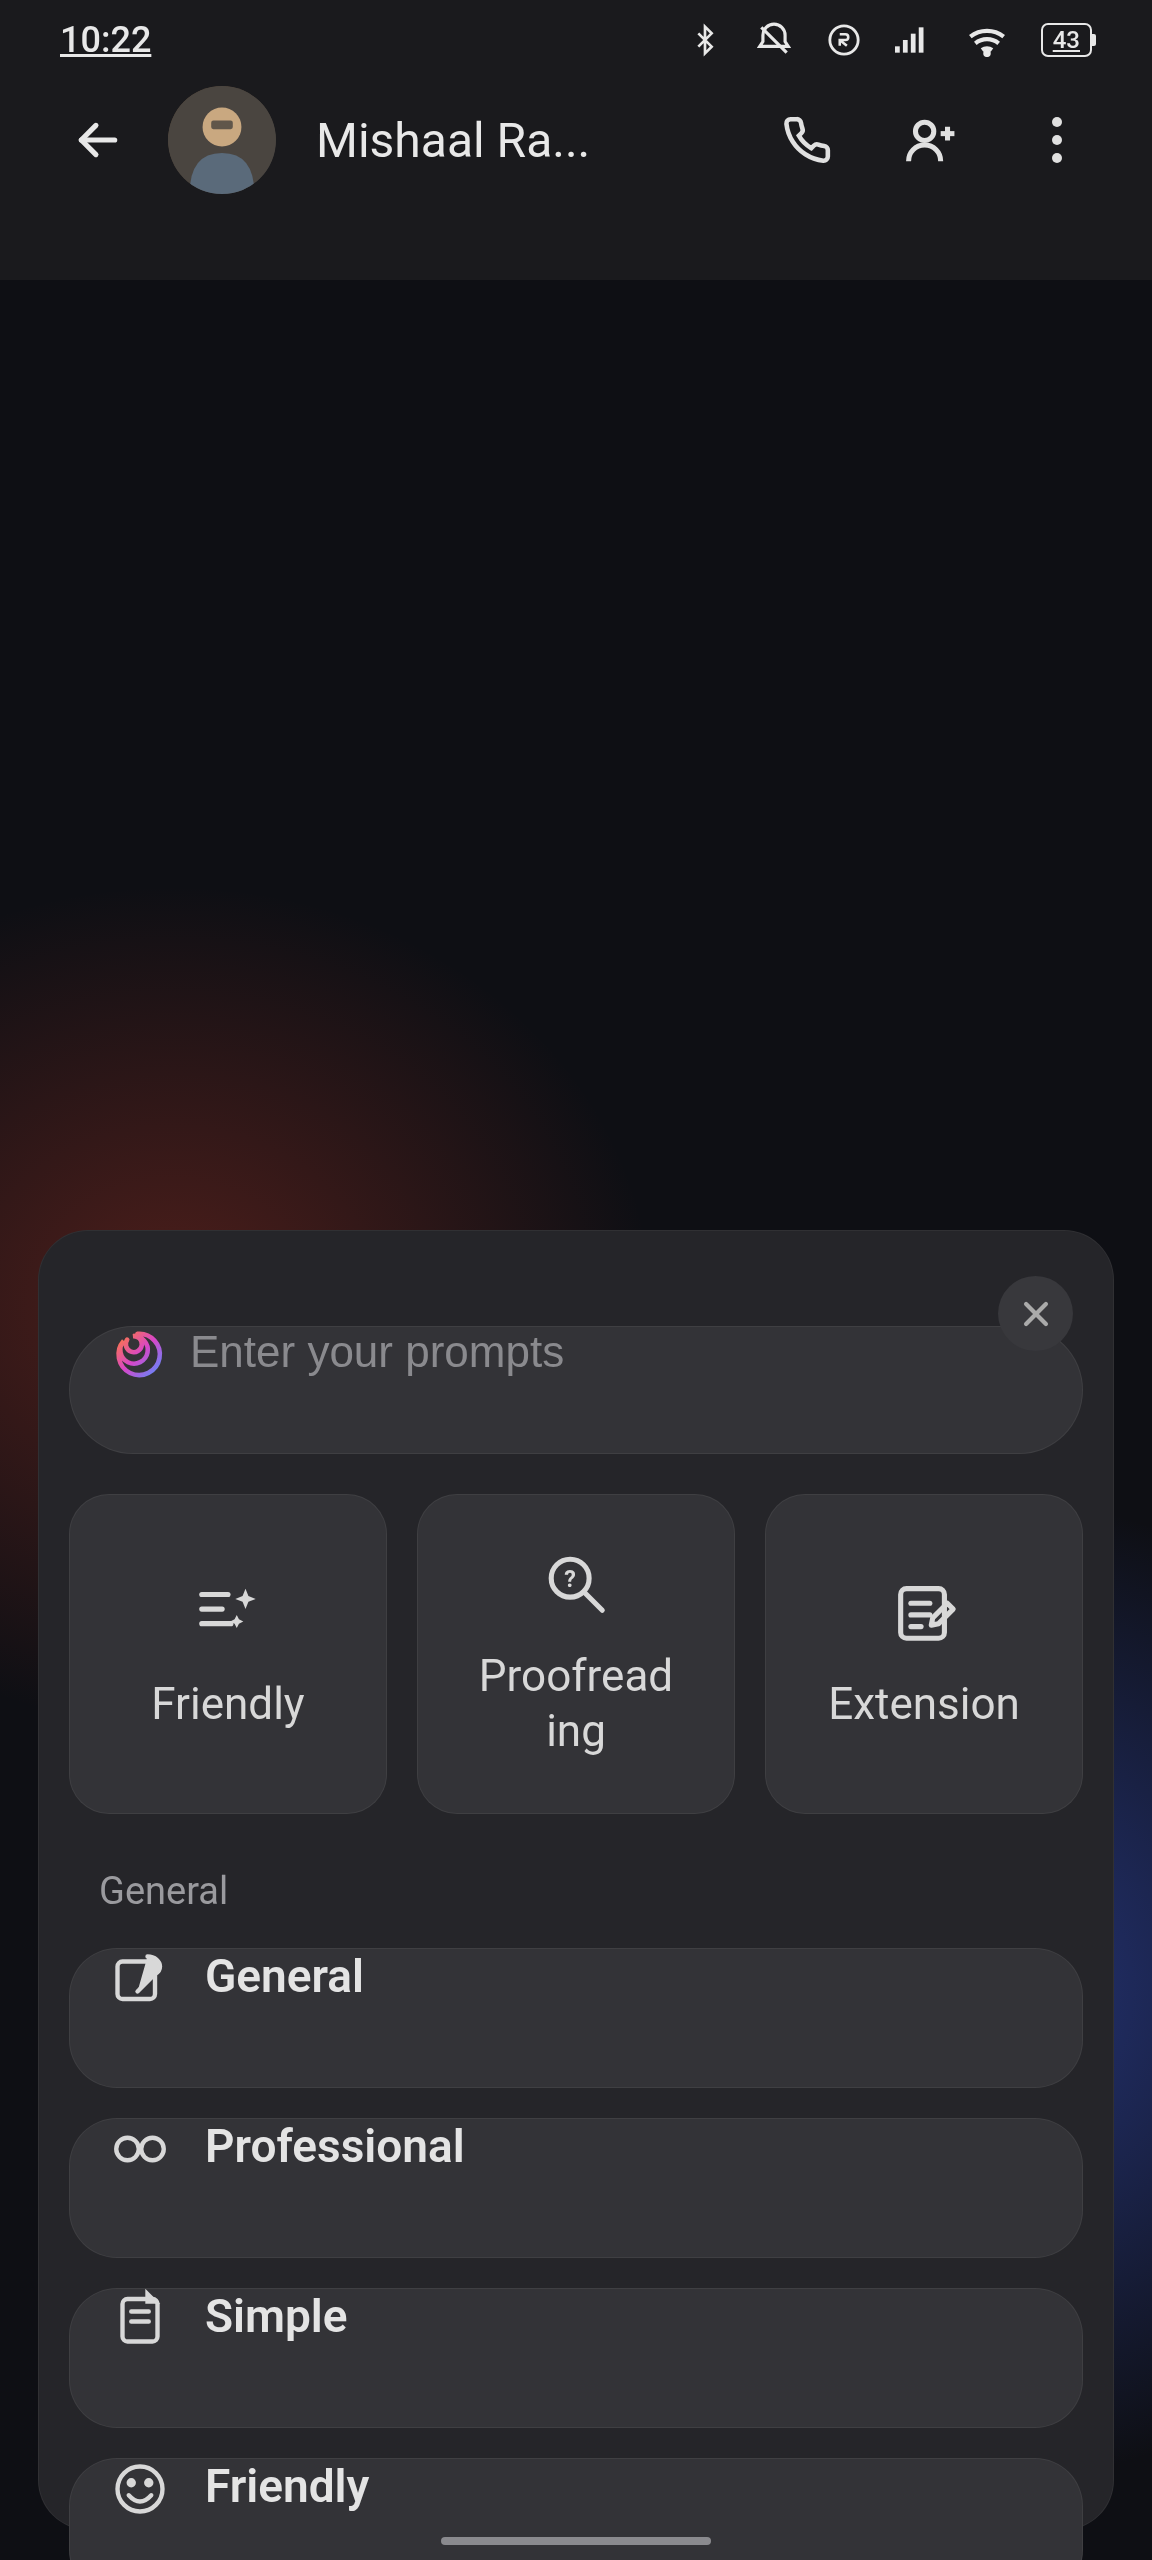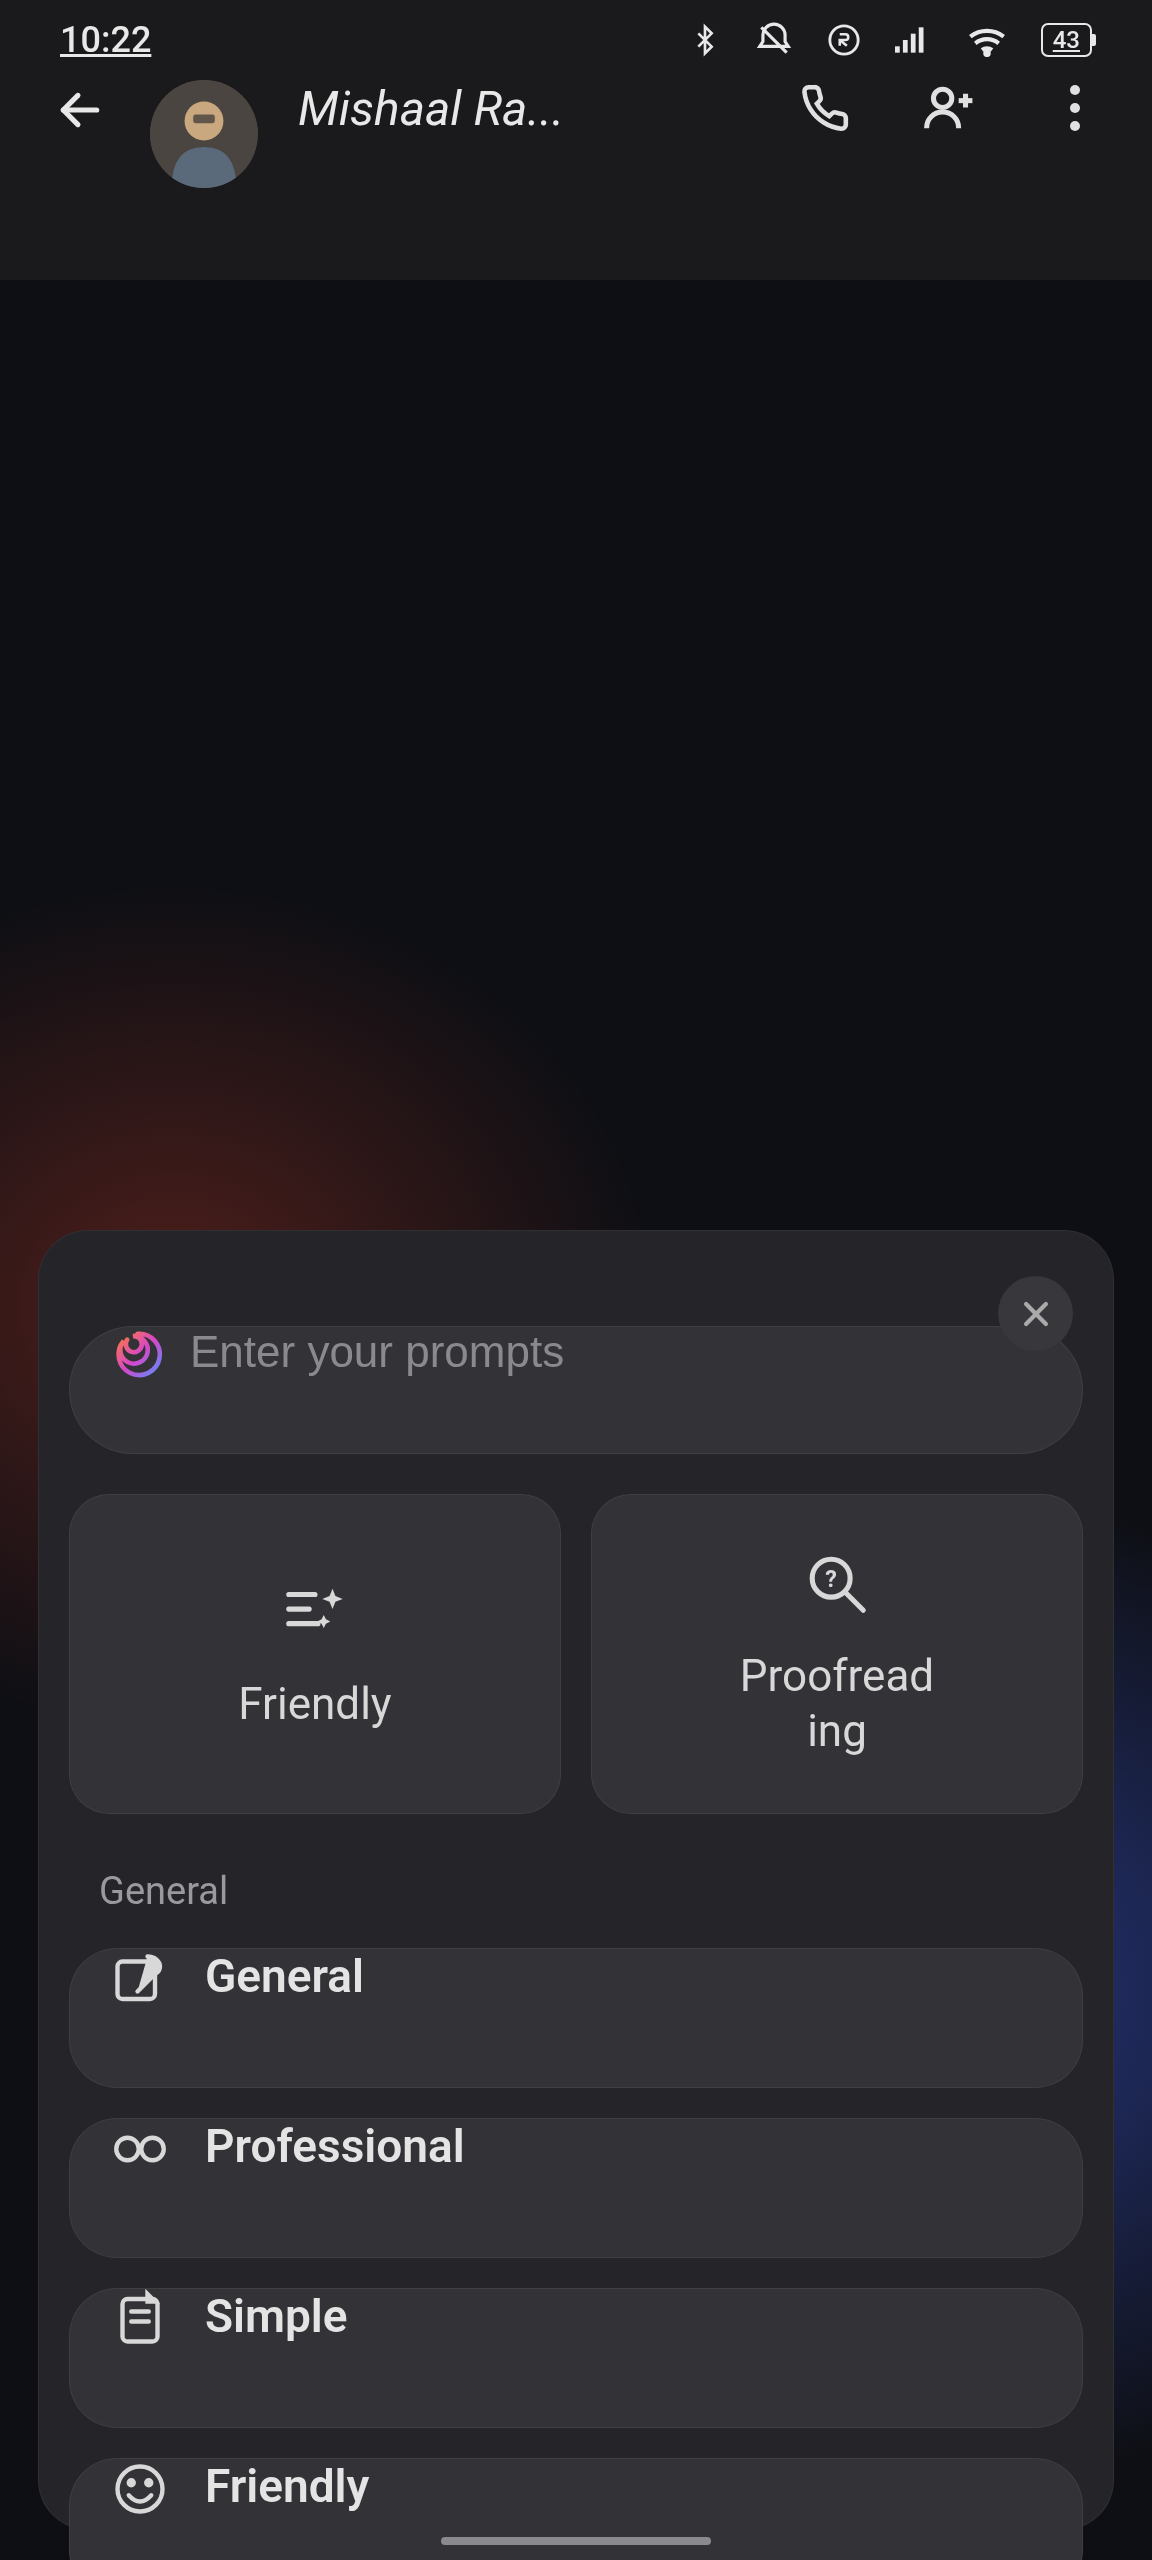--- a/index.html
+++ b/index.html
@@ -52,24 +52,23 @@
       width: 4px;
       height: 40%;
       background: #e8e8e8;
       border-radius: 0 2px 2px 0;
     }
 
     
     .app-header {
       height: 120px;
       display: flex;
-      align-items: flex-start;
-      padding: 0 50px;
+      align-items: center;
+      padding: 0 68px;
       gap: 40px;
-      font-style: italic;
     }
 
     .back-button {
       width: 60px;
       height: 60px;
       display: flex;
       align-items: center;
       justify-content: center;
     }
 
@@ -426,20 +425,32 @@
         <span class="card-icon">
           <svg viewBox="0 0 48 48" fill="none" stroke="#d8d8d8" stroke-width="3.5" stroke-linecap="round">
               <circle cx="20" cy="20" r="13"></circle>
               <line x1="30" y1="30" x2="42" y2="42"></line>
               <text x="20" y="26" font-size="16" font-weight="bold" text-anchor="middle" fill="#d8d8d8" stroke="none">?</text>
             </svg>
         </span>
         <span class="card-label" style="white-space:pre-line">Proofread
 ing</span>
       </div>
+      <div class="action-card">
+        <span class="card-icon">
+          <svg viewBox="0 0 48 48" fill="none" stroke="#d8d8d8" stroke-width="3.5" stroke-linecap="round" stroke-linejoin="round">
+              <rect x="8" y="8" width="30" height="34" rx="4"></rect>
+              <line x1="15" y1="18" x2="28" y2="18"></line>
+              <line x1="15" y1="26" x2="28" y2="26"></line>
+              <line x1="15" y1="34" x2="22" y2="34"></line>
+              <path d="M30 28 l10 -10 l4 4 l-10 10 l-5 1 z"></path>
+            </svg>
+        </span>
+        <span class="card-label">Extension</span>
+      </div>
     </div>
 
     <div class="section-label">General</div>
 
     <div class="polish-list">
       <div class="polish-item">
         <span class="polish-icon">
           <svg viewBox="0 0 48 48" fill="none" stroke="#d8d8d8" stroke-width="3.5" stroke-linecap="round" stroke-linejoin="round">
               <rect x="6" y="10" width="30" height="30" rx="4"></rect>
               <path d="M30 6 c6 0 10 4 10 8 c0 3 -2 5 -4 6 l-14 14" fill="#d8d8d8" stroke="#d8d8d8"></path>

